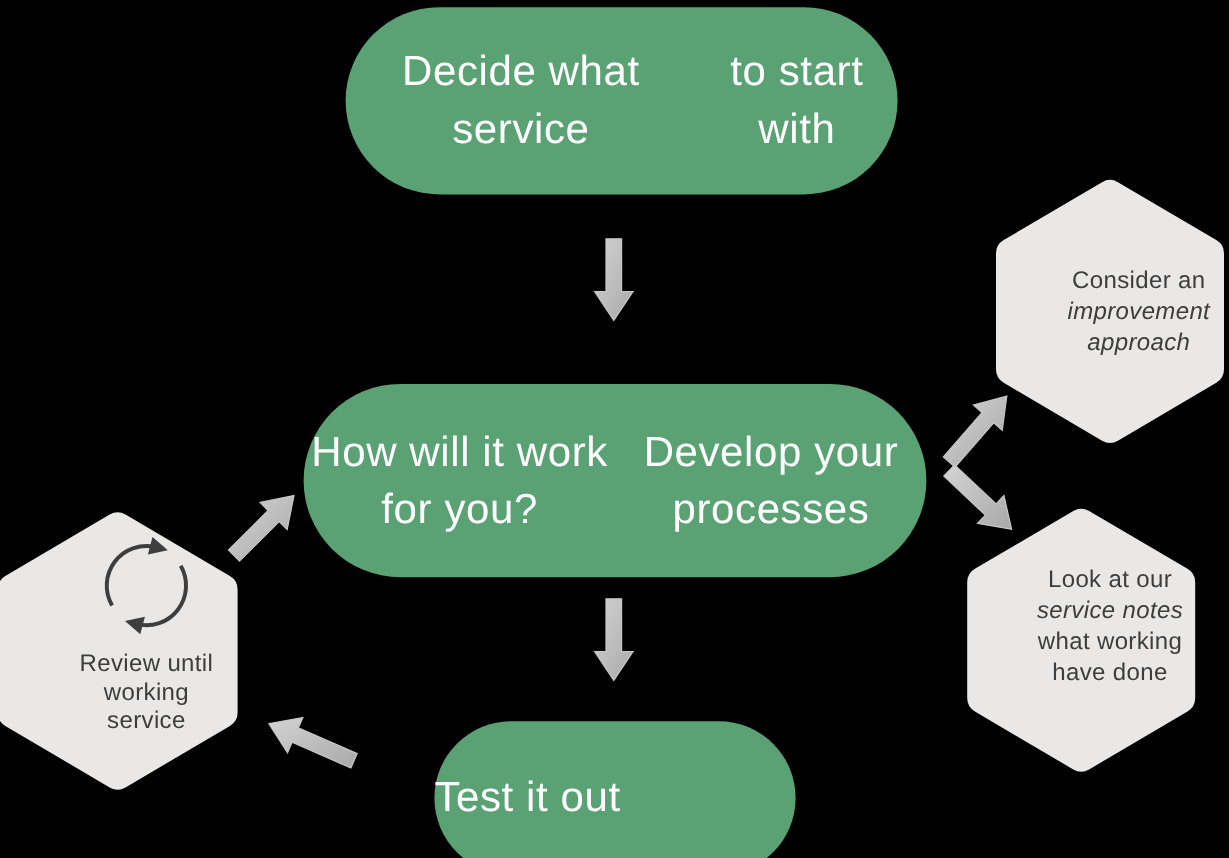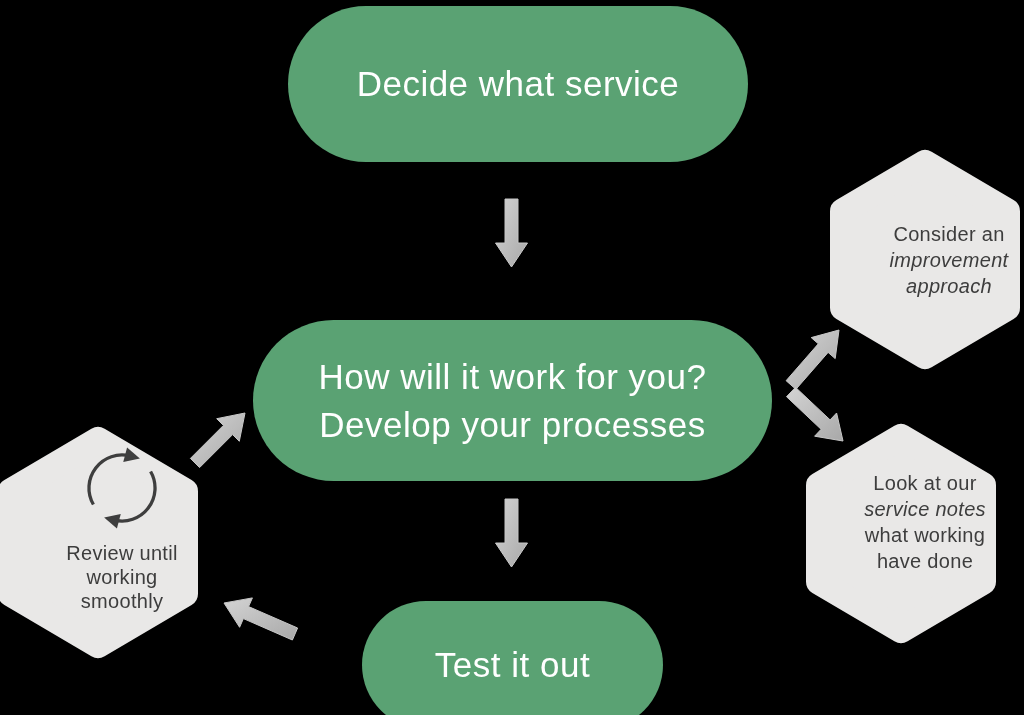--- a/index.html
+++ b/index.html
@@ -15,21 +15,21 @@
     width:1024px;height:715px;
     background:var(--background);
     overflow:hidden;
     font-family:"Liberation Sans", sans-serif;
   }
   .arrows-layer{position:absolute;left:0;top:0;width:1024px;height:715px;pointer-events:none;}
   .pill{
     position:absolute;
     background:var(--node-green);
     border-radius:999px;
-    display:flex;flex-direction:column;justify-content:center;align-items:center;
+    display:flex;justify-content:space-between;align-items:center;
     color:var(--node-text);
     text-align:center;
     letter-spacing:0.5px;
   }
   .pill .pline{font-size:35px;line-height:48px;font-weight:400;}
   #pill-decide{left:288px;top:6px;width:460px;height:156px;}
   #pill-develop{left:253px;top:299px;width:519px;height:161px;margin-top:21px;}
   #pill-test{left:362px;top:601px;width:301px;height:128px;}
   .hex{position:absolute;}
   .hex svg.hex-shape{position:absolute;left:0;top:0;overflow:visible;}
@@ -63,20 +63,21 @@
     <polygon points="518,199 518,243 527.5,243 511.5,267 495.5,243 505,243 505,199" fill="url(#arrowGrad)" stroke="#c7c7c7" stroke-width="1"></polygon>
     <polygon points="518,499 518,543 527.5,543 511.5,567 495.5,543 505,543 505,499" fill="url(#arrowGrad)" stroke="#c7c7c7" stroke-width="1"></polygon>
     <polygon points="795.9,389.3 828.1,352.4 835.2,358.6 839,330 811.2,337.6 818.3,343.8 786.1,380.7" fill="url(#arrowGrad)" stroke="#c7c7c7" stroke-width="1"></polygon>
     <polygon points="786.5,396.7 821.1,429.3 814.6,436.2 843,441 836.6,413 830.1,419.9 795.5,387.3" fill="url(#arrowGrad)" stroke="#c7c7c7" stroke-width="1"></polygon>
     <polygon points="297.6,628 248.6,606.6 252.4,597.9 224,603 239.6,627.3 243.4,618.6 292.4,640" fill="url(#arrowGrad)" stroke="#c7c7c7" stroke-width="1"></polygon>
     <polygon points="199.6,467.6 232.6,434.6 239.3,441.3 245,413 216.7,418.7 223.4,425.4 190.4,458.4" fill="url(#arrowGrad)" stroke="#c7c7c7" stroke-width="1"></polygon>
   </svg>
 
   <div class="pill" id="pill-decide">
     <div class="pline">Decide what service</div>
+    <div class="pline">to start with</div>
   </div>
 
   <div class="pill" id="pill-develop">
     <div class="pline">How will it work for you?</div>
     <div class="pline">Develop your processes</div>
   </div>
 
   <div class="pill" id="pill-test">
     <div class="pline">Test it out</div>
   </div>
@@ -87,21 +88,21 @@
     </svg>
     <div class="hex-content">
       <svg class="cycle-icon" width="88" height="88" viewBox="0 0 64 64" xmlns="http://www.w3.org/2000/svg">
         <path d="M 11.2 44 A 24 24 0 0 1 38.2 8.8" fill="none" stroke="#3e3e3e" stroke-width="2.4"></path>
         <polygon points="45,10.6 32.9,13.1 35.7,2.5" fill="#3e3e3e"></polygon>
         <path d="M 52.8 20 A 24 24 0 0 1 25.8 55.2" fill="none" stroke="#3e3e3e" stroke-width="2.4"></path>
         <polygon points="19,53.4 31.1,50.9 28.3,61.5" fill="#3e3e3e"></polygon>
       </svg>
       <div>Review until</div>
       <div>working</div>
-      <div>smoothly</div>
+      <div>service</div>
     </div>
   </div>
 
   <div class="hex" id="hex-consider">
     <svg class="hex-shape" width="190" height="219" viewBox="0 0 190 219" xmlns="http://www.w3.org/2000/svg">
       <polygon points="95,13 177,61.25 177,157.75 95,206 13,157.75 13,61.25" fill="#e9e8e7" stroke="#e9e8e7" stroke-width="26" stroke-linejoin="round"></polygon>
     </svg>
     <div class="hex-content">
       <div>Consider an</div>
       <div class="it">improvement</div>

